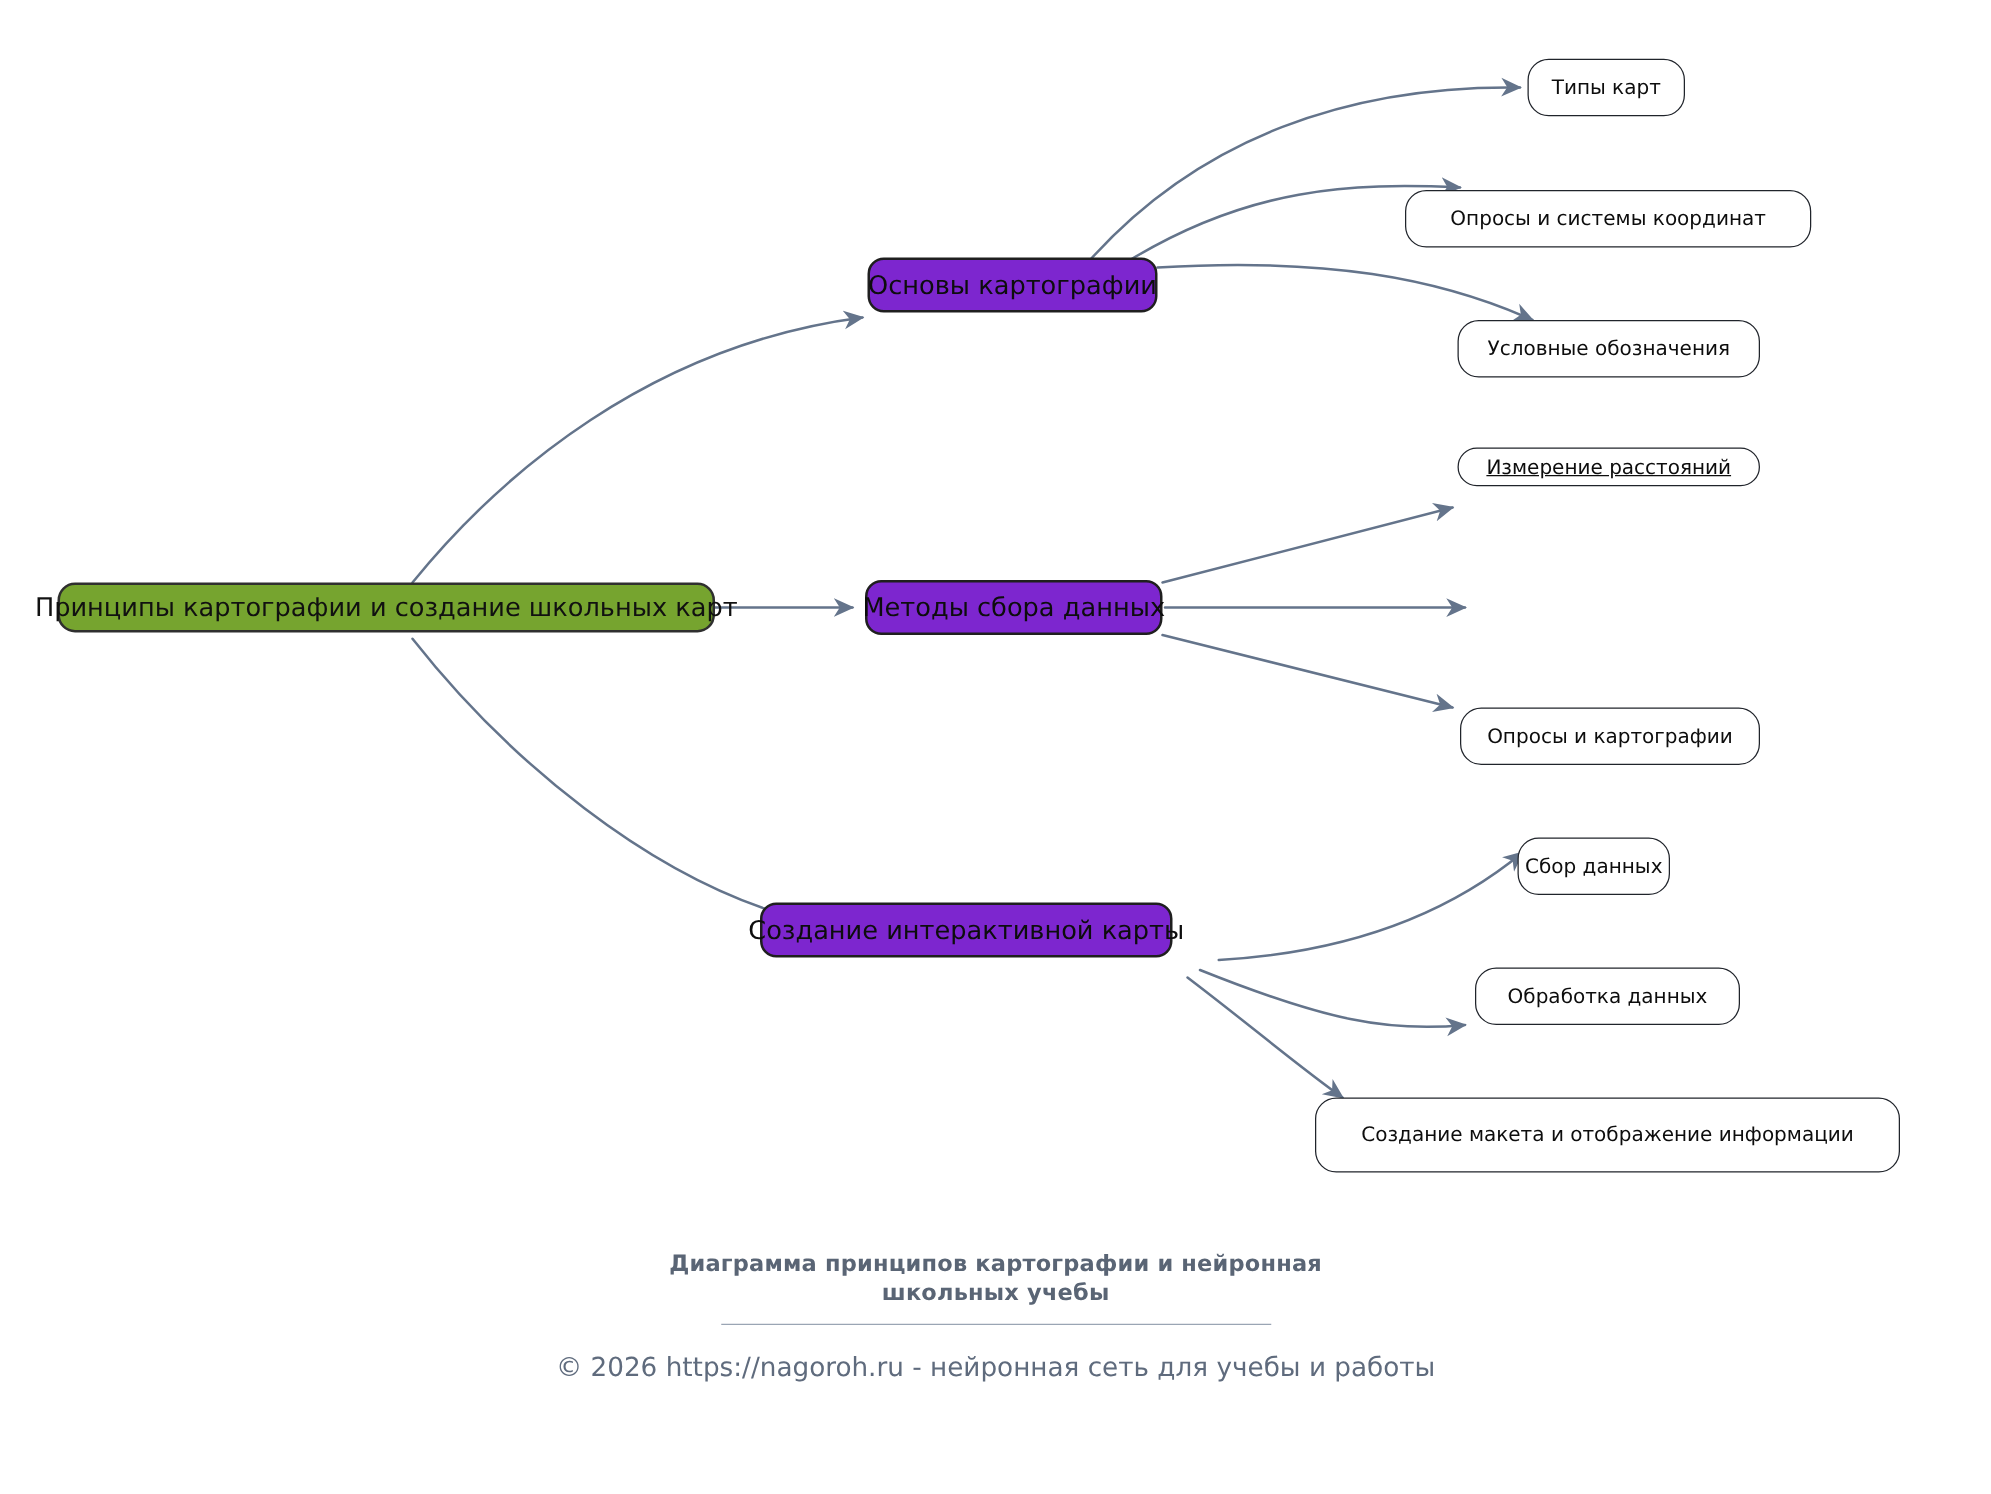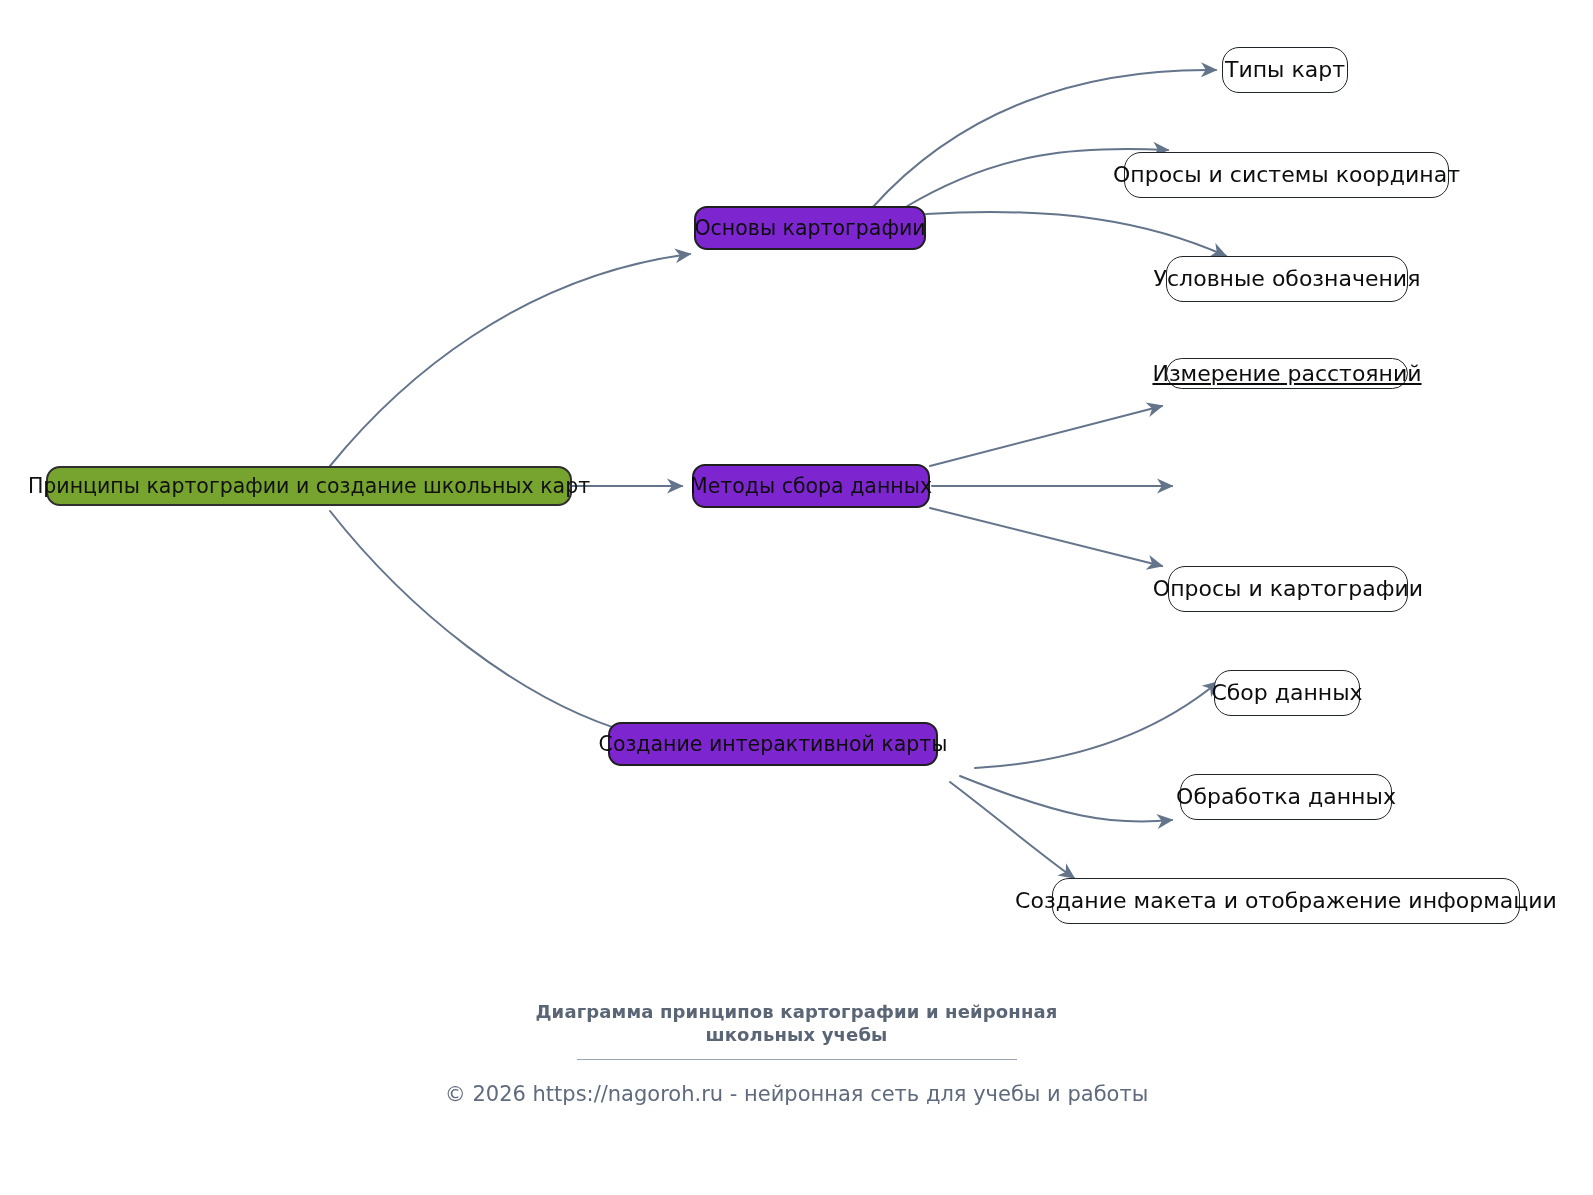--- a/index.html
+++ b/index.html
@@ -73,21 +73,21 @@
     color: #0d0d0d;
     font-size: 20.5px;
     padding: 0 16px;
   }
 
   .node-leaf {
     background: #ffffff;
     border: 1.6px solid #20242b;
     border-radius: 17px;
     color: #0d0d0d;
-    font-size: 22px;
+    font-size: 16px;
     padding: 0 18px;
   }
 
   
   #footer-block {
     position: absolute;
     left: 0;
     top: 1000px;
     width: 1593px;
     text-align: center;
@@ -171,27 +171,27 @@
     <span class="node-label">Измерение расстояний</span>
   </div>
   <div class="node node-leaf" style="left:1168px; top:566px; width:240px; height:46px;">
     <span class="node-label">Опросы и картографии</span>
   </div>
 
   <div class="node node-branch" style="left:608px; top:722px; width:330px; height:44px;">
     <span class="node-label">Создание интерактивной карты</span>
   </div>
 
-  <div class="node node-leaf" style="left:1214px; top:670px; width:146px; height:46px;">
+  <div class="node node-leaf" style="left:1214px; top:670px; width:122px; height:46px;">
     <span class="node-label">Сбор данных</span>
   </div>
   <div class="node node-leaf" style="left:1180px; top:774px; width:212px; height:46px;">
     <span class="node-label">Обработка данных</span>
   </div>
-  <div class="node node-leaf" style="left:1052px; top:878px; width:468px; height:46px;">
+  <div class="node node-leaf" style="left:1052px; top:878px; width:468px; height:60px;">
     <span class="node-label">Создание макета и отображение информации</span>
   </div>
 
   <div id="footer-block">
     <div id="footer-title">
       <span>Диаграмма принципов картографии и нейронная</span><br>
       <span>школьных учебы</span>
     </div>
     <div id="footer-rule"></div>
     <div id="footer-copyright">© 2026 https://nagoroh.ru - нейронная сеть для учебы и работы</div>

